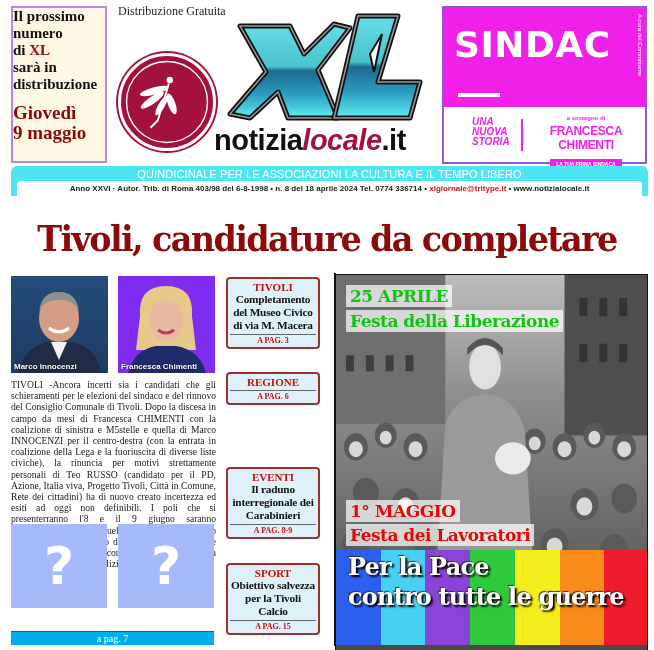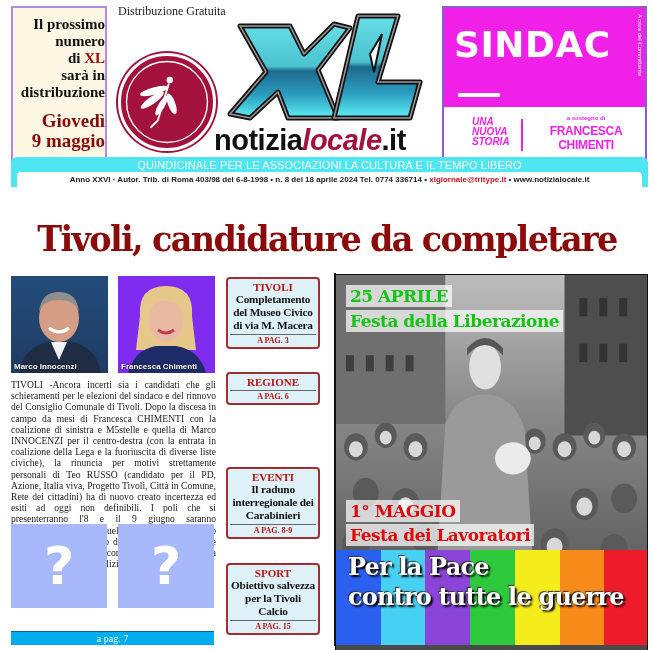--- a/index.html
+++ b/index.html
@@ -2,22 +2,22 @@
 <html><head>
 <meta charset="utf-8">
 <style>
   * { box-sizing: border-box; margin: 0; padding: 0; }
   html, body { width: 654px; height: 650px; background: #ffffff; overflow: hidden; }
   body { position: relative; font-family: "Liberation Serif", serif; color: #111; }
 
   
   .next-issue {
     position: absolute; left: 11px; top: 6px; width: 96px; height: 157px;
-    background: #fdf7e4; border: 2px solid #b48ae6; text-align: right;
-    font-weight: bold; padding-top: 8px;
+    background: #fdf7e4; border: 2px solid #b48ae6; text-align: left;
+    font-weight: bold; padding-top: 0;
   }
   .next-issue .ni-line { font-size: 15px; line-height: 17px; color: #111; }
   .next-issue .xl { color: #a00c0c; }
   .next-issue .ni-date { font-size: 19px; line-height: 20px; color: #8a0a0a; margin-top: 10px; }
 
   .distrib {
     position: absolute; left: 118px; top: 4px; font-size: 12px; color: #222;
   }
   .dragonfly-logo {
     position: absolute; left: 118px; top: 53px; width: 98px; height: 98px;
@@ -63,21 +63,21 @@
   }
   .ad-support .s1 { font-size: 6px; font-weight: bold; }
   .ad-support .s2 { font-size: 12px; font-weight: bold; letter-spacing: -0.3px; margin-top: 3px; }
   .ad-support .s3 {
     display: inline-block; background: #f020e8; color: #fff; font-size: 5px; font-weight: bold;
     padding: 2px 6px; margin-top: 4px;
   }
 
   
   .band {
-    position: absolute; left: 11px; top: 157px; width: 637px; height: 30px;
+    position: absolute; left: 11px; top: 166px; width: 637px; height: 30px;
     background: #4ee6f2; border-radius: 6px 6px 0 0; font-family: "Liberation Sans", sans-serif;
   }
   .band-top { text-align: center; font-size: 11px; color: #fff; line-height: 15px; padding-top: 1px; letter-spacing: 0.1px; }
   .band-bottom {
     position: absolute; left: 6px; right: 6px; top: 15px; height: 15px; background: #fff;
     border-radius: 4px 4px 0 0; text-align: center; font-size: 8px; font-weight: bold; color: #222; line-height: 15px;
   }
   .band-bottom .email { color: #c4121f; }
 
   

